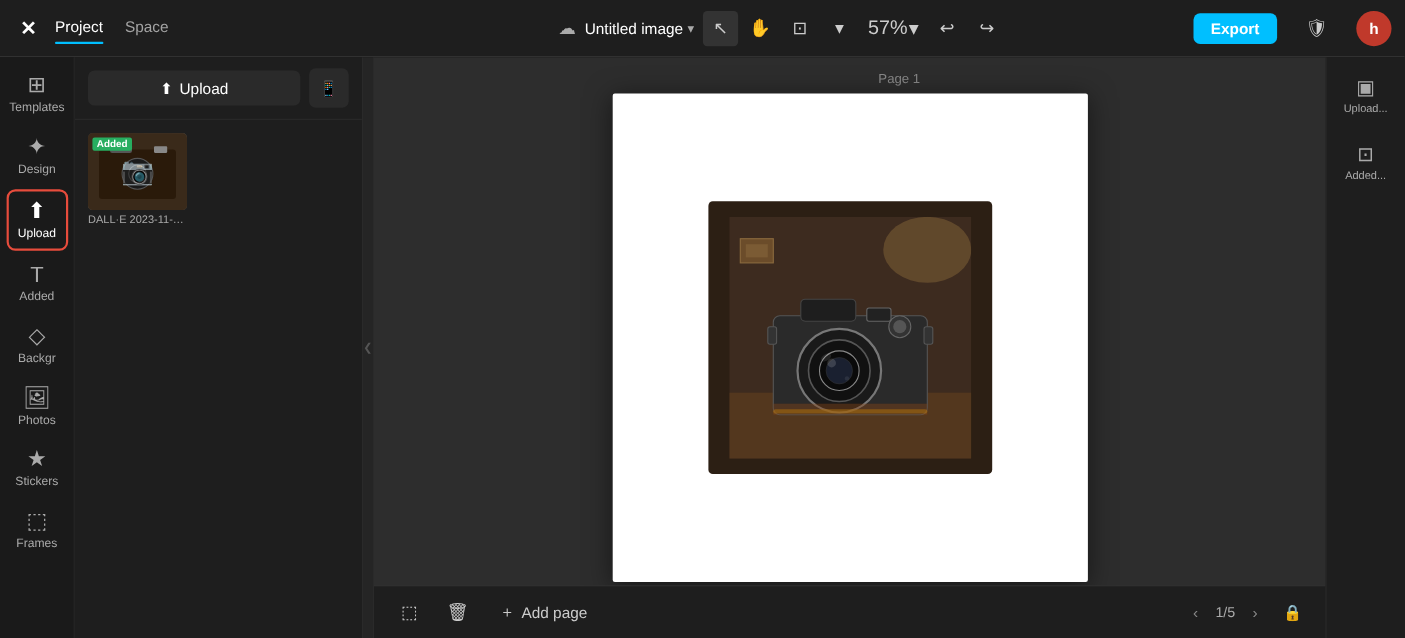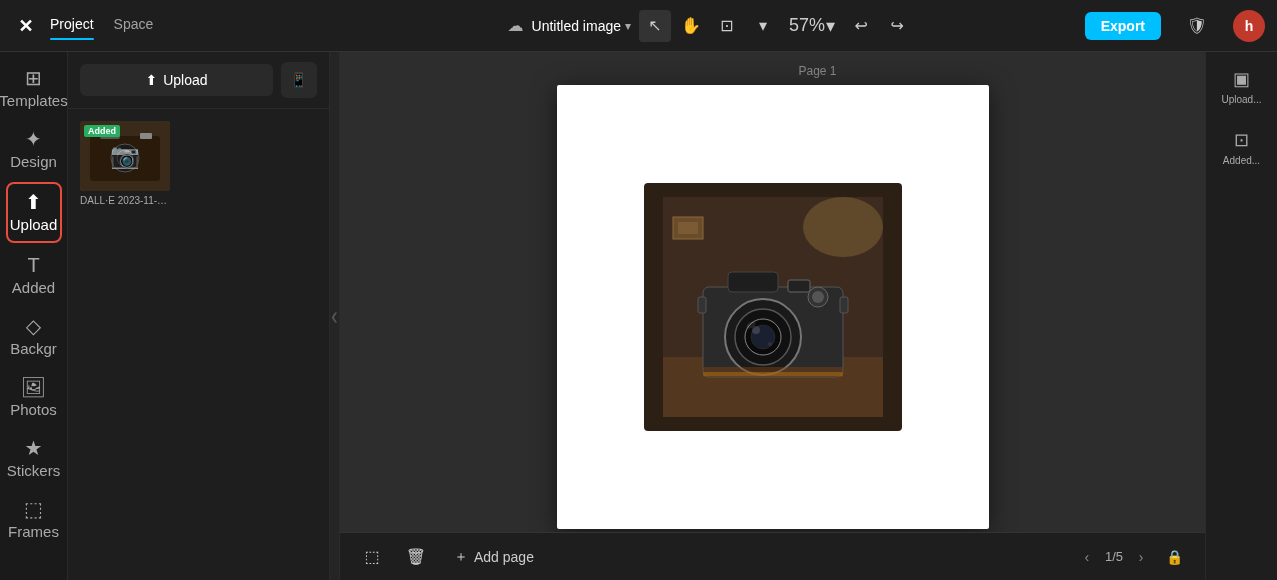--- a/index.html
+++ b/index.html
@@ -186,21 +186,21 @@
       background: transparent;
       color: #fff;
       border: 2px solid #e74c3c;
       border-radius: 8px;
     }
     .sidebar-item-icon {
       font-size: 20px;
       line-height: 1;
     }
     .sidebar-item-label {
-      font-size: 15px;
+      font-size: 11px;
       color: inherit;
       text-align: center;
     }
 
     
     .left-panel {
       width: 262px;
       background: #1e1e1e;
       display: flex;
       flex-direction: column;

